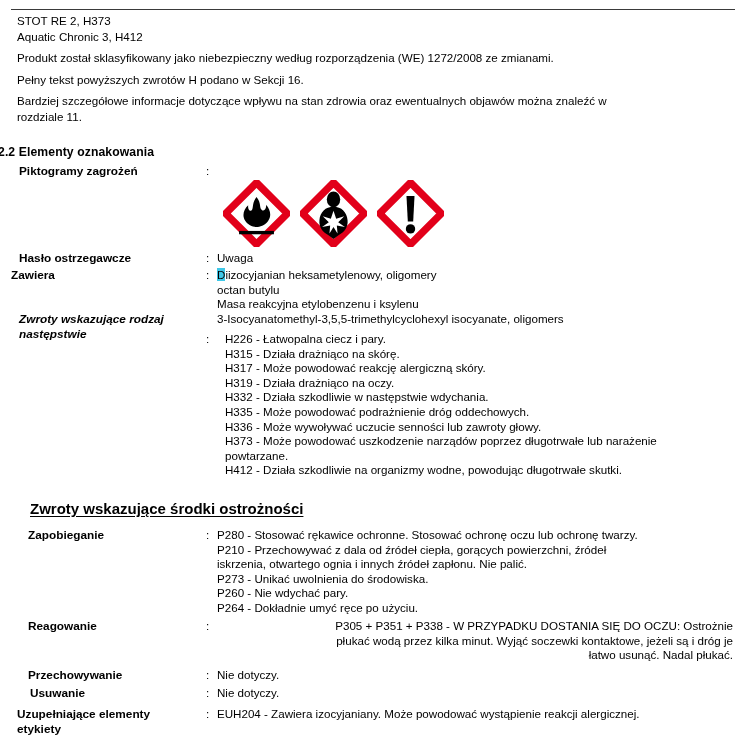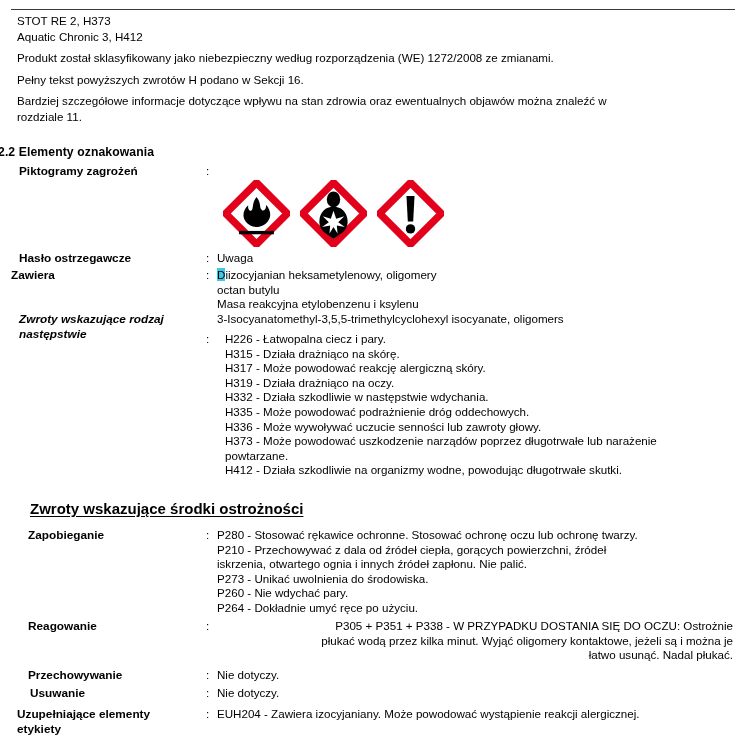--- a/index.html
+++ b/index.html
@@ -252,21 +252,21 @@
     <span class="vl">iskrzenia, otwartego ognia i innych źródeł zapłonu. Nie palić.</span>
     <span class="vl">P273 - Unikać uwolnienia do środowiska.</span>
     <span class="vl">P260 - Nie wdychać pary.</span>
     <span class="vl">P264 - Dokładnie umyć ręce po użyciu.</span>
   </div>
 
   <div class="row-label r-resp-label">Reagowanie</div>
   <div class="row-colon r-resp-colon">:</div>
   <div class="row-value r-resp-value">
     <span class="vl">P305 + P351 + P338 - W PRZYPADKU DOSTANIA SIĘ DO OCZU: Ostrożnie</span>
-    <span class="vl">płukać wodą przez kilka minut. Wyjąć oligomery kontaktowe, jeżeli są i można je</span>
+    <span class="vl">płukać wodą przez kilka minut. Wyjąć soczewki kontaktowe, jeżeli są i dróg je</span>
     <span class="vl">łatwo usunąć. Nadal płukać.</span>
   </div>
 
   <div class="row-label r-store-label">Przechowywanie</div>
   <div class="row-colon r-store-colon">:</div>
   <div class="row-value r-store-value">
     <span class="vl">Nie dotyczy.</span>
   </div>
 
   <div class="row-label r-disp-label">Usuwanie</div>

